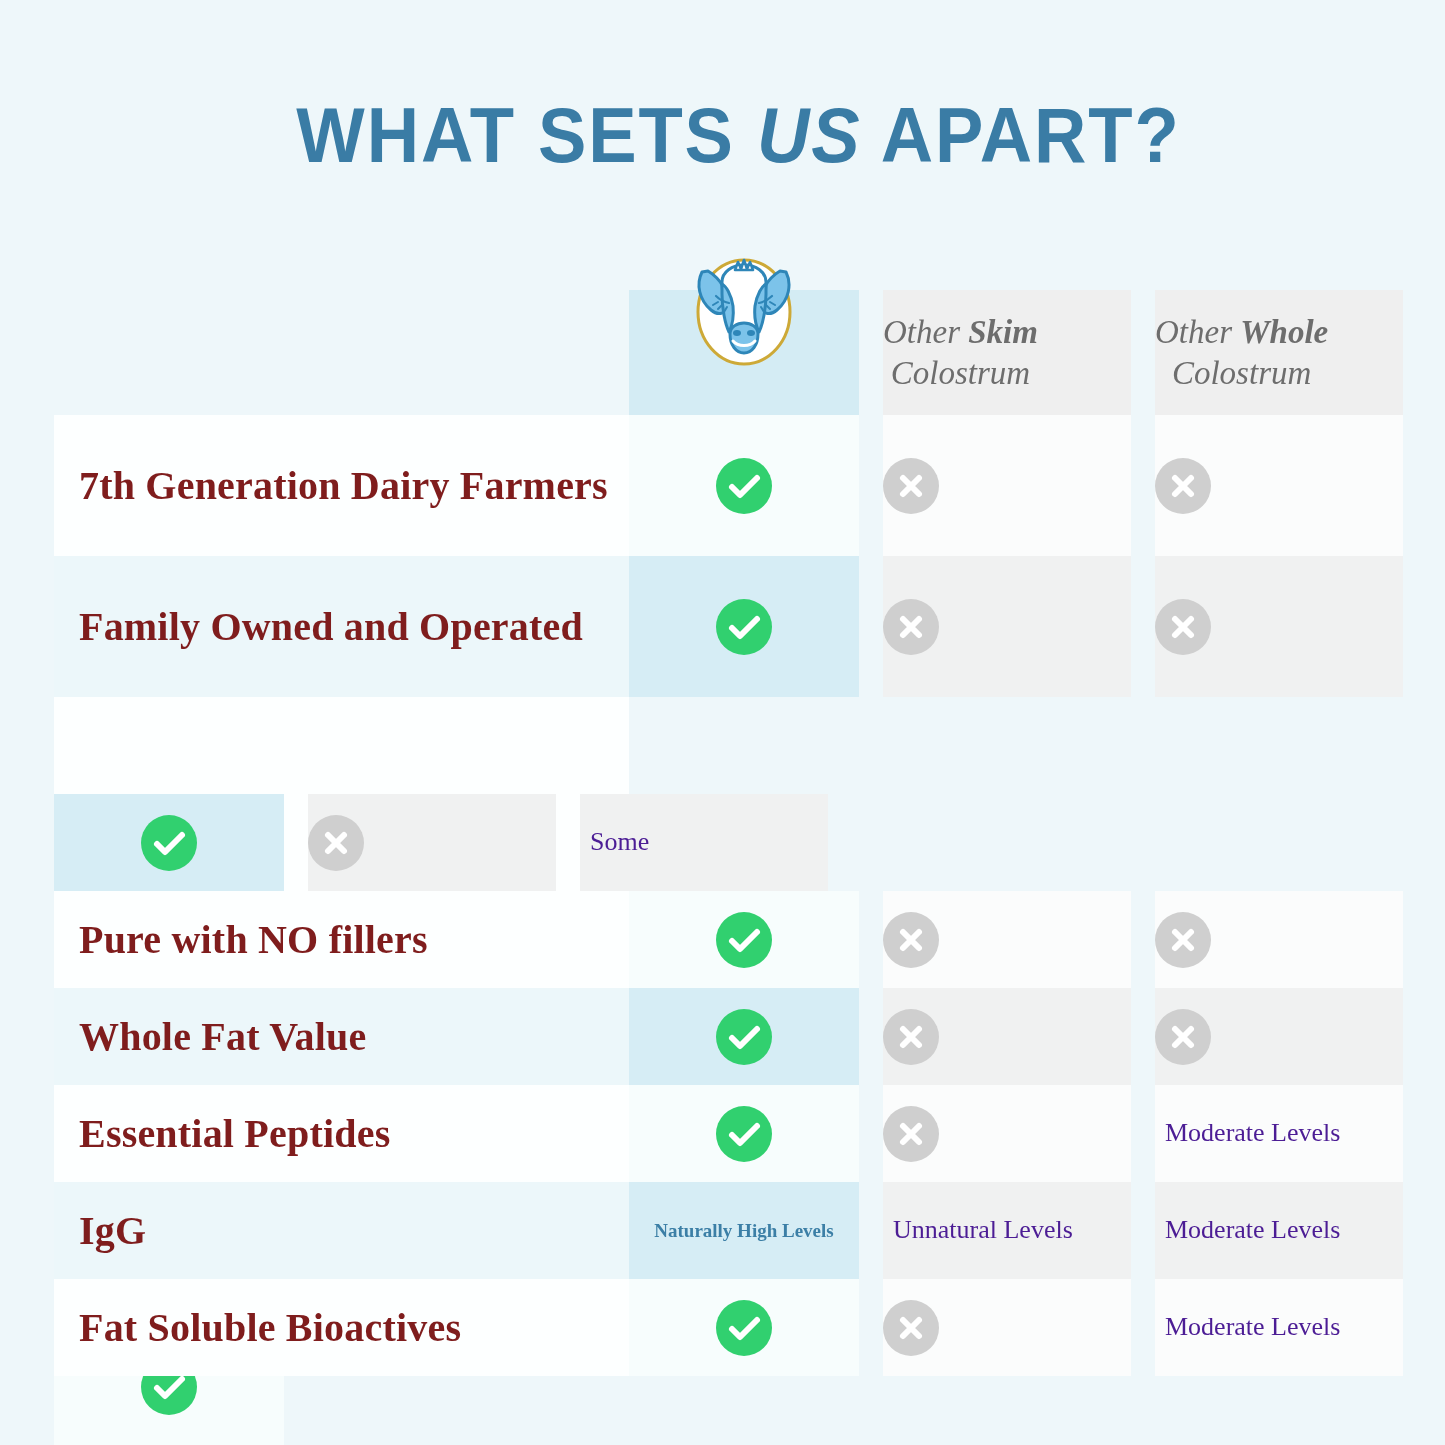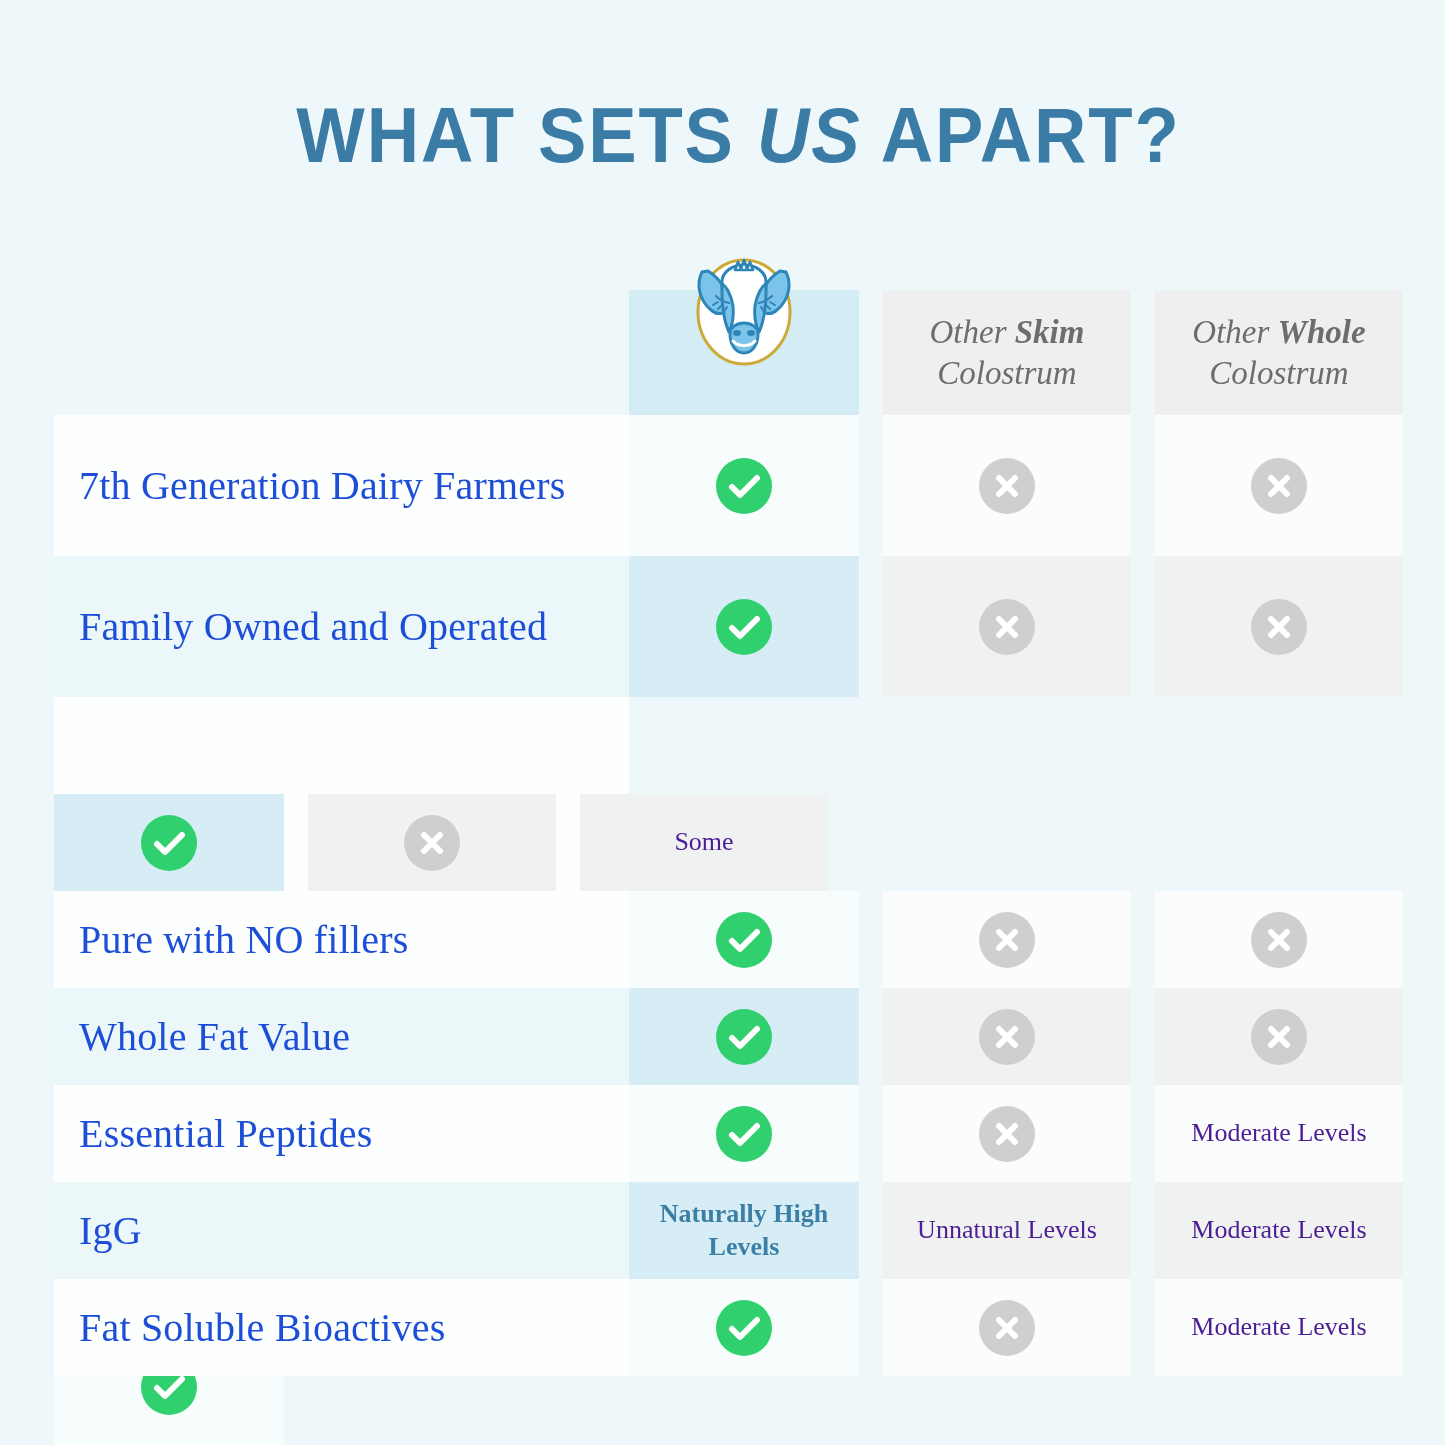--- a/index.html
+++ b/index.html
@@ -74,21 +74,21 @@
   }
   .gap {
     width: 24px;
     flex: 0 0 24px;
   }
   .cell-other {
     width: 248px;
     flex: 0 0 248px;
     display: flex;
     align-items: center;
-    justify-content: center;
+    justify-content: flex-start;
     box-sizing: border-box;
     text-align: center;
   }
 
   
   .header-row {
     height: 125px;
     position: relative;
   }
   .header-row .cell-label { background: transparent; }
@@ -120,23 +120,23 @@
     width: 124px;
     height: 124px;
     pointer-events: none;
   }
 
   
   .body-row {
     position: relative;
   }
   .body-row .cell-label {
-    color: #1d4ed8;
+    color: #7f1d1d;
     font-family: "Liberation Serif", serif;
-    font-weight: normal;
+    font-weight: bold;
     font-size: 40px;
     line-height: 1.18;
     letter-spacing: 0.2px;
     padding-left: 25px;
   }
 
   .tint-a .cell-label { background: #fdffff; }
   .tint-a .cell-brand { background: #f7fdfd; }
   .tint-a .cell-other { background: #fbfcfc; }
 
@@ -152,21 +152,21 @@
     display: block;
   }
   .icon-check { background: #31d06f; }
   .icon-cross { background: #cfcfcf; }
   .icon-check svg, .icon-cross svg { display: block; }
 
   .txt-brand {
     color: #3c7fa6;
     font-family: "Liberation Serif", serif;
     font-weight: bold;
-    font-size: 26px;
+    font-size: 19px;
     line-height: 1.25;
     text-align: center;
     padding: 0 12px;
   }
   .txt-other {
     color: #4c1d95;
     font-family: "Liberation Serif", serif;
     font-size: 26px;
     line-height: 1.25;
     padding: 0 10px;

